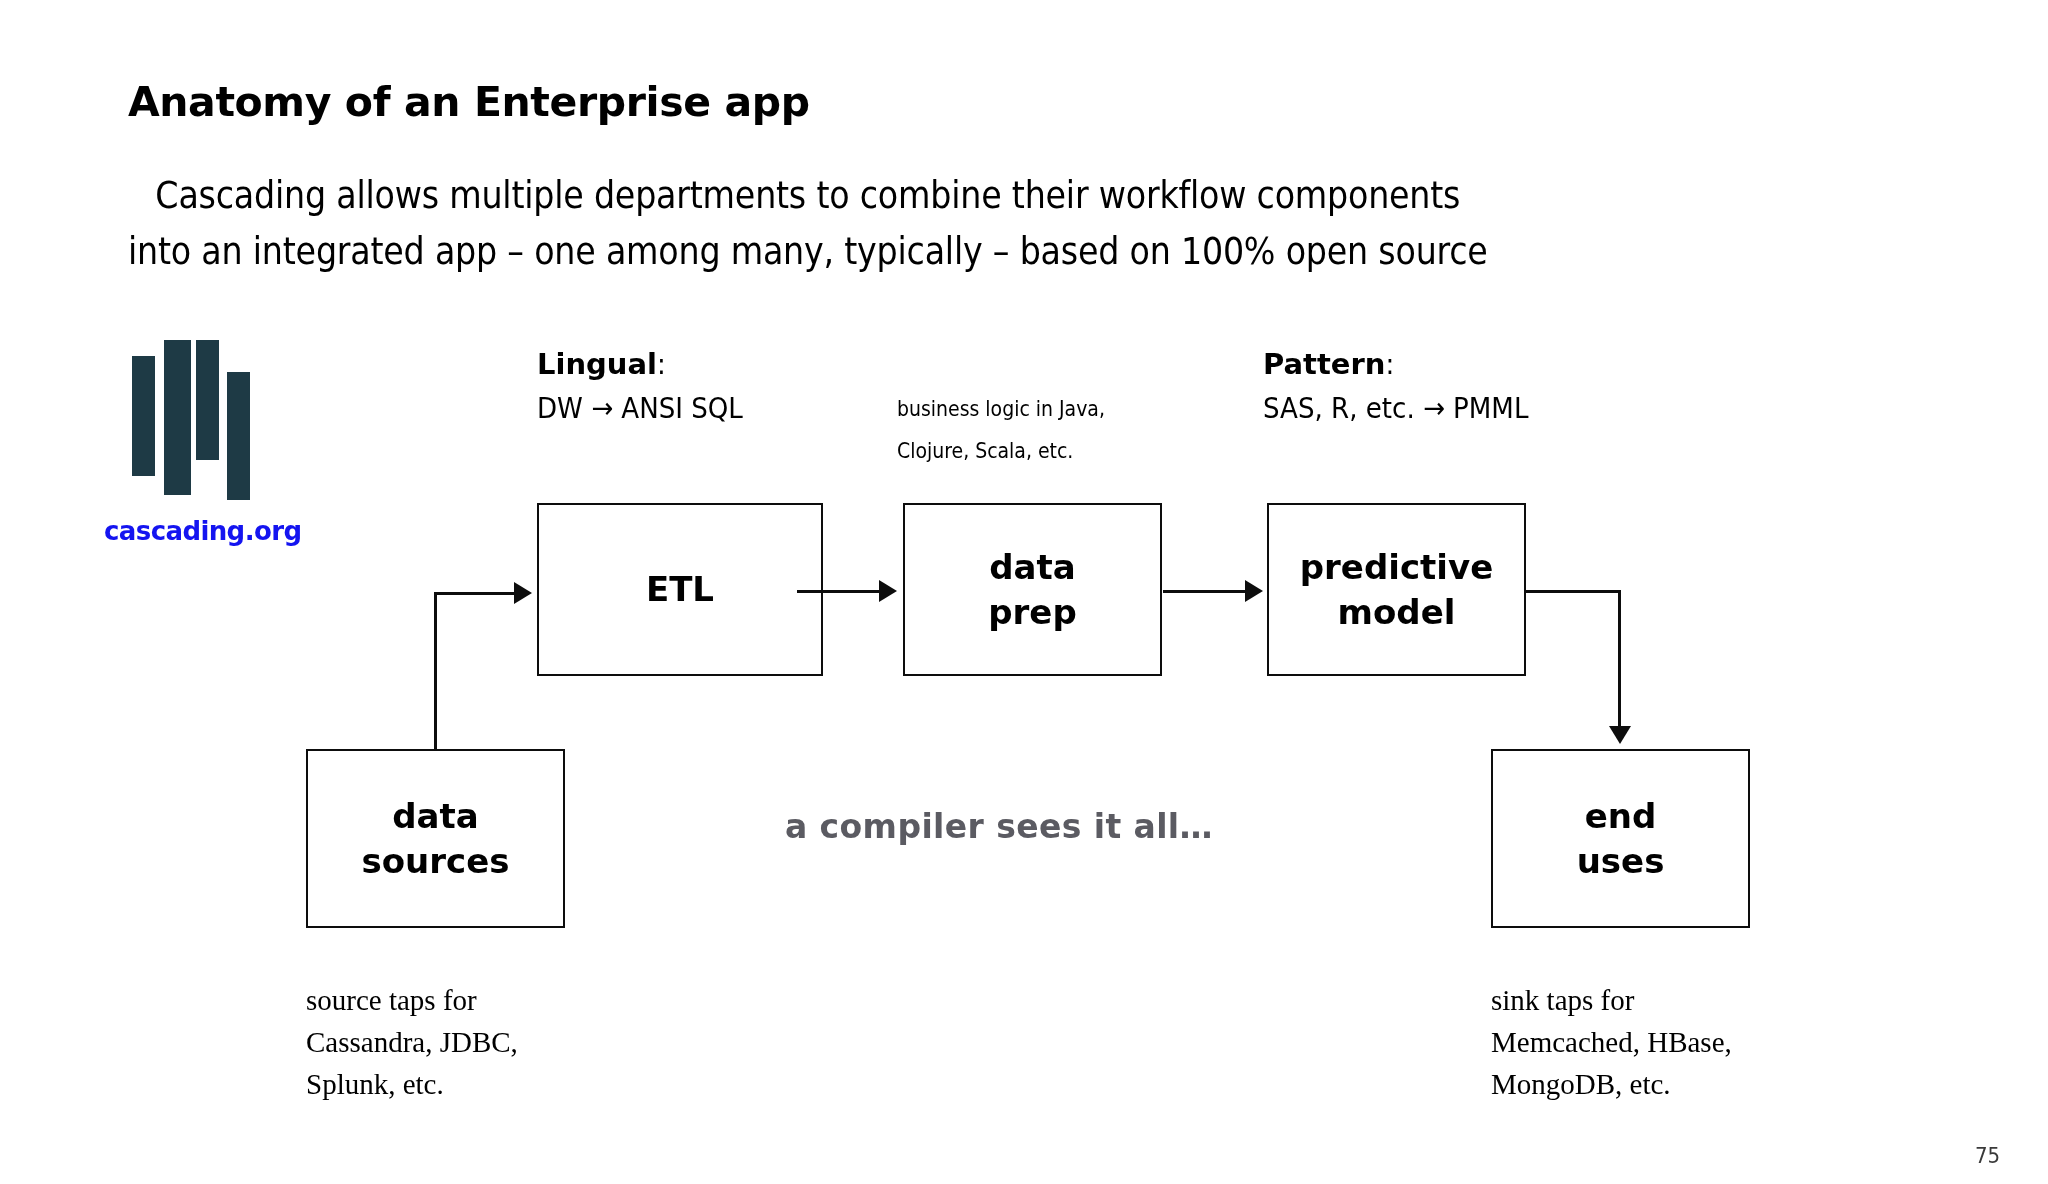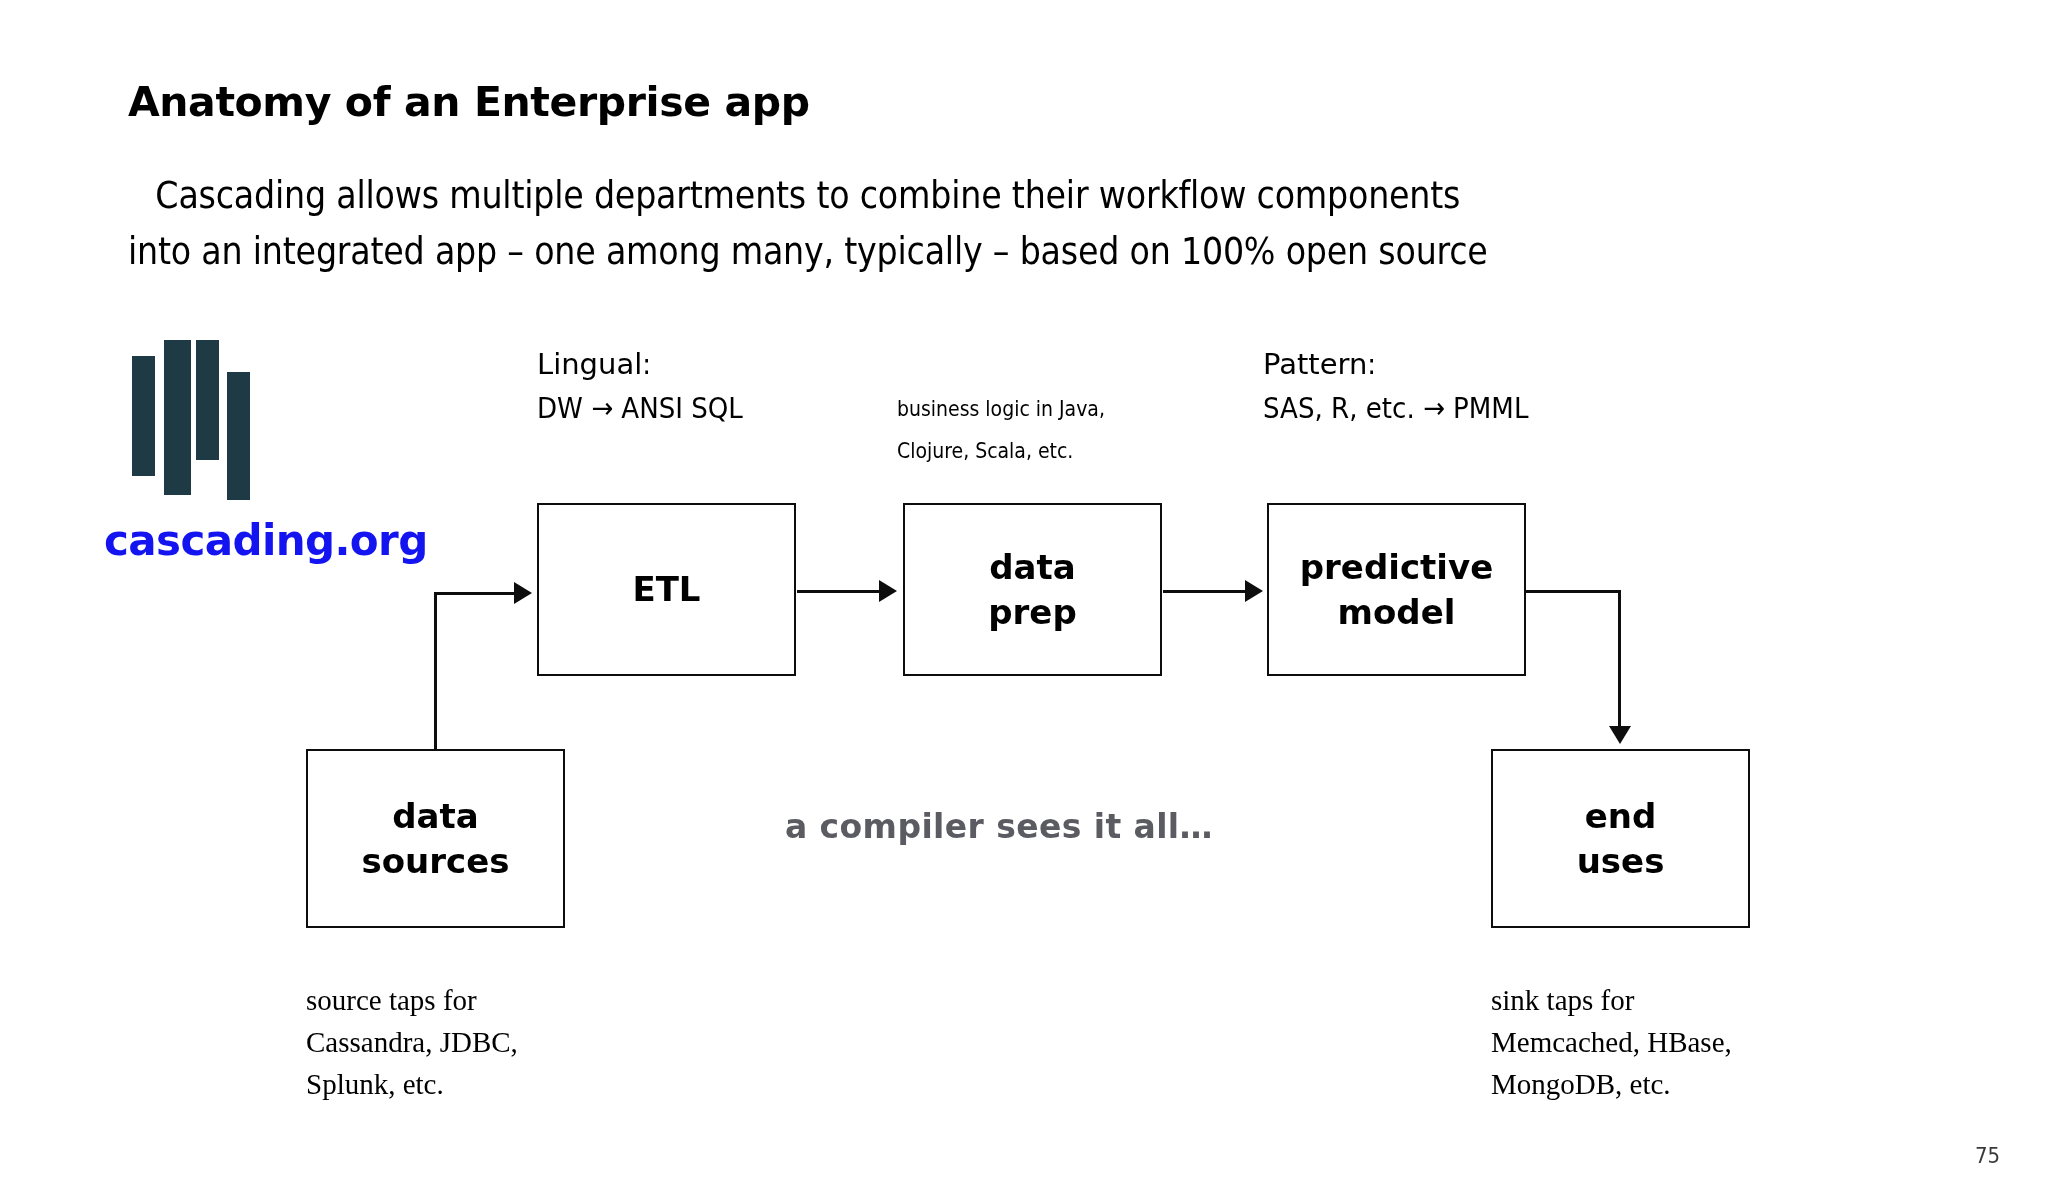--- a/index.html
+++ b/index.html
@@ -61,38 +61,38 @@
   #logo .b2 { left: 32px; top: 0px;  width: 27px; height: 155px; }
   #logo .b3 { left: 64px; top: 0px;  width: 23px; height: 120px; }
   #logo .b4 { left: 95px; top: 32px; width: 23px; height: 128px; }
 
   #logo-caption {
     position: absolute;
     left: 104px;
     top: 516px;
     font-family: "DejaVu Sans", sans-serif;
     font-weight: bold;
-    font-size: 42px;
+    font-size: 26px;
     color: #1414f0;
     letter-spacing: -0.6px;
     white-space: nowrap;
   }
 
   
   .annot {
     position: absolute;
     font-family: "DejaVu Sans Condensed", "Liberation Sans", sans-serif;
     font-size: 29px;
     line-height: 44px;
     color: #000;
     white-space: nowrap;
   }
   .annot .hdr {
     font-family: "DejaVu Sans", sans-serif;
-    font-weight: normal;
+    font-weight: bold;
   }
   .annot .ln { display: block; }
   #annot-lingual { left: 537px; top: 342px; }
   #annot-logic   { left: 897px; top: 348px; font-size: 21px; line-height: 42px; margin-top: 40px; }
   #annot-pattern { left: 1263px; top: 342px; }
 
   
   .node {
     position: absolute;
     box-sizing: border-box;
@@ -101,21 +101,21 @@
     display: flex;
     align-items: center;
     justify-content: center;
     text-align: center;
     font-family: "DejaVu Sans", sans-serif;
     font-weight: bold;
     font-size: 34px;
     line-height: 45px;
     color: #000;
   }
-  #node-etl       { left: 537px;  top: 503px; width: 259px; height: 173px; }
+  #node-etl       { left: 537px;  top: 503px; width: 286px; height: 173px; }
   #node-dataprep  { left: 903px;  top: 503px; width: 259px; height: 173px; }
   #node-predictive{ left: 1267px; top: 503px; width: 259px; height: 173px; }
   #node-sources   { left: 306px;  top: 749px; width: 259px; height: 179px; }
   #node-enduses   { left: 1491px; top: 749px; width: 259px; height: 179px; justify-content: center; }
   .node .lbl { display: block; }
 
   
   .line {
     position: absolute;
     background: #0d0d0d;

